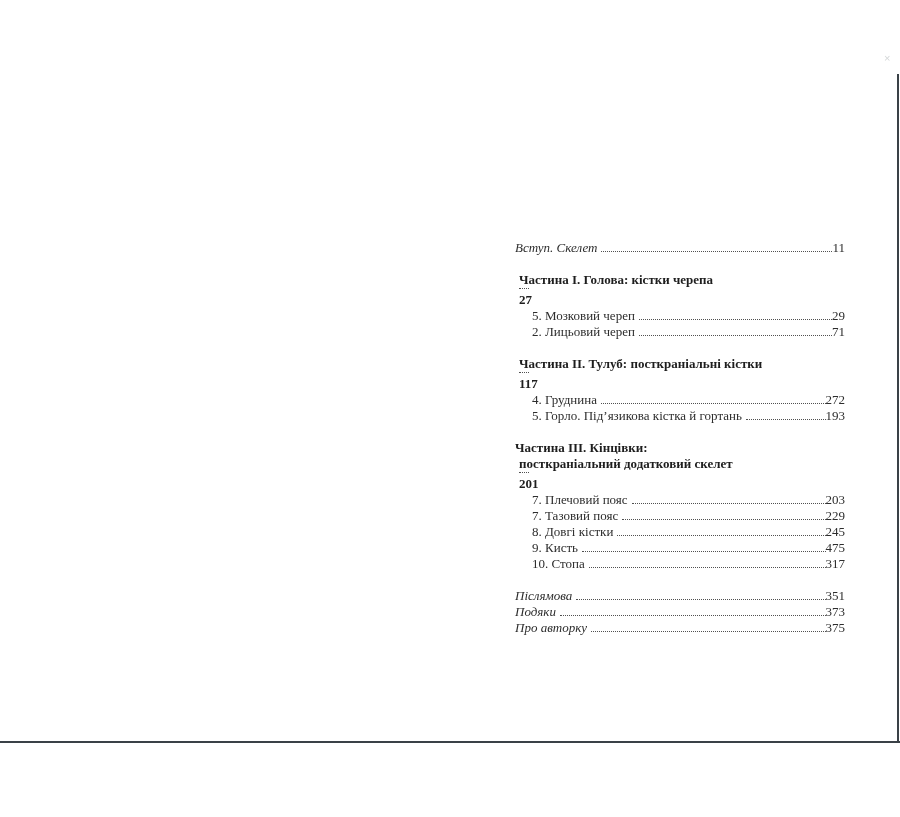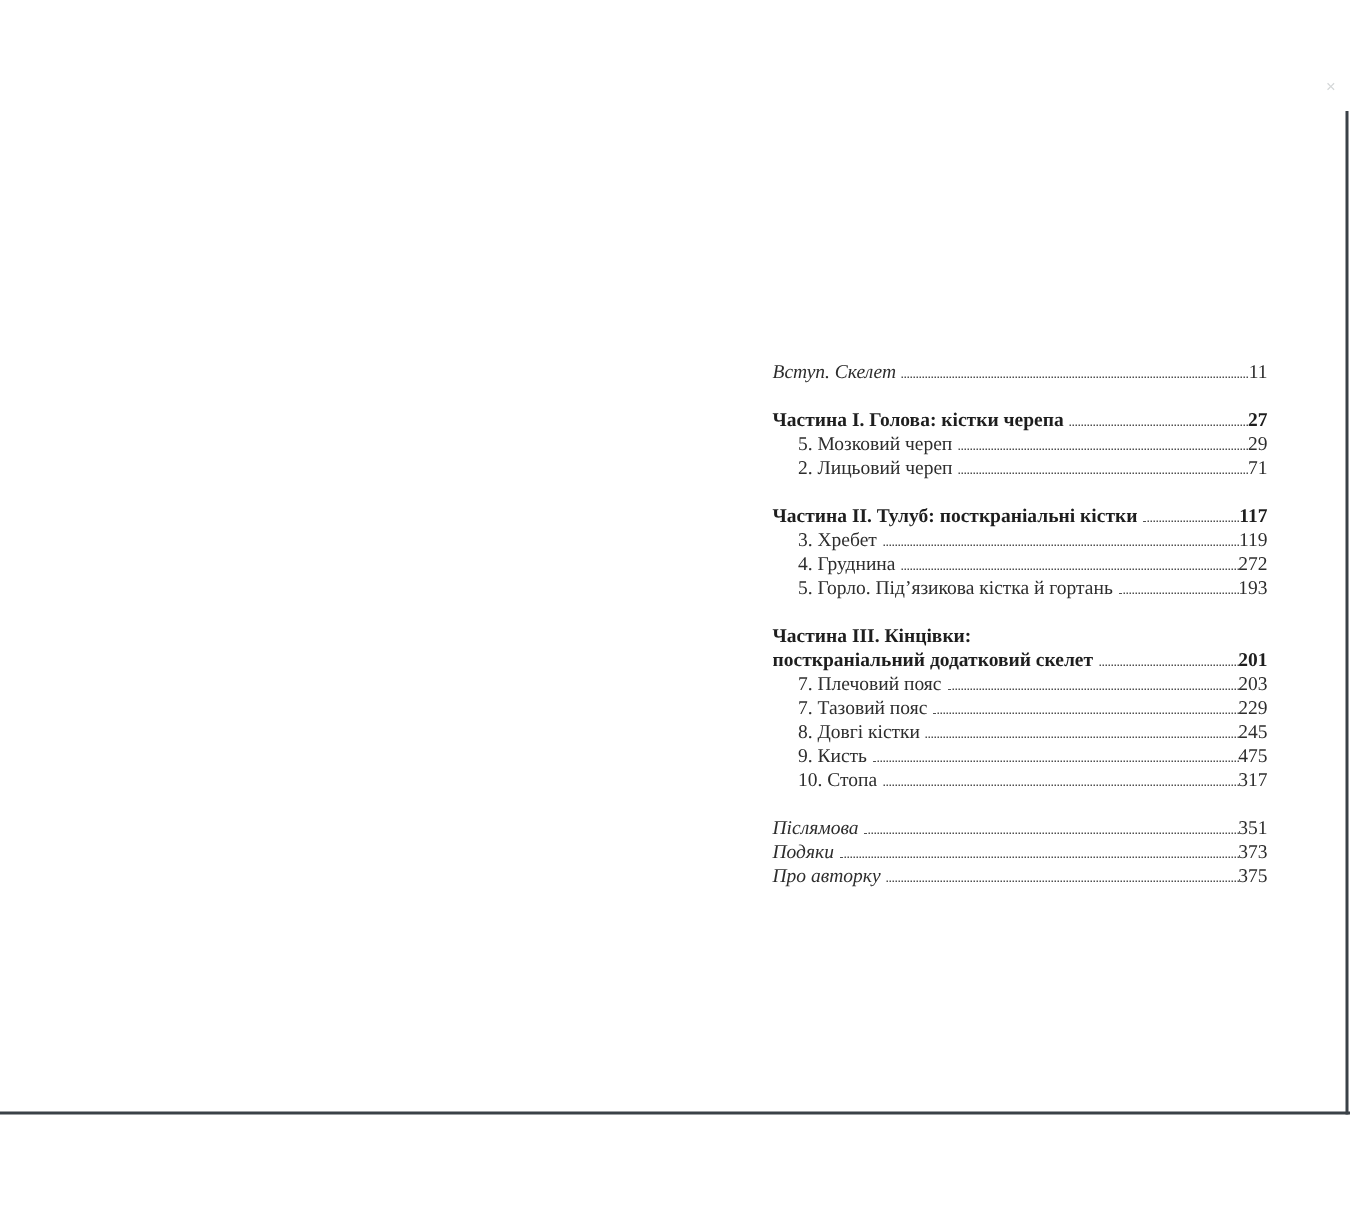--- a/index.html
+++ b/index.html
@@ -76,20 +76,21 @@
   }
   .toc-row.indent {
     padding-left: 17px;
   }
   .toc-row.it .lab {
     font-style: italic;
   }
   .toc-row.bd {
     font-weight: bold;
     color: #1e1e1e;
+    flex-direction: column;
   }
   .lab {
     flex: 0 0 auto;
     text-align: right;
   }
   .leader {
     flex: 1 1 auto;
     border-bottom: 1.6px dotted #505050;
     margin: 0 0 3px 4px;
     min-width: 10px;
@@ -131,25 +132,20 @@
           <span class="pg">71</span>
         </div>
       </div>
       <div class="toc-group">
         <div class="toc-row bd">
           <span class="lab">Частина II. Тулуб: посткраніальні кістки</span>
           <span class="leader"></span>
           <span class="pg">117</span>
         </div>
         <div class="toc-row indent">
-          <span class="lab">3. Хребет</span>
-          <span class="leader"></span>
-          <span class="pg">119</span>
-        </div>
-        <div class="toc-row indent">
           <span class="lab">4. Груднина</span>
           <span class="leader"></span>
           <span class="pg">272</span>
         </div>
         <div class="toc-row indent">
           <span class="lab">5. Горло. Під’язикова кістка й гортань</span>
           <span class="leader"></span>
           <span class="pg">193</span>
         </div>
       </div>

